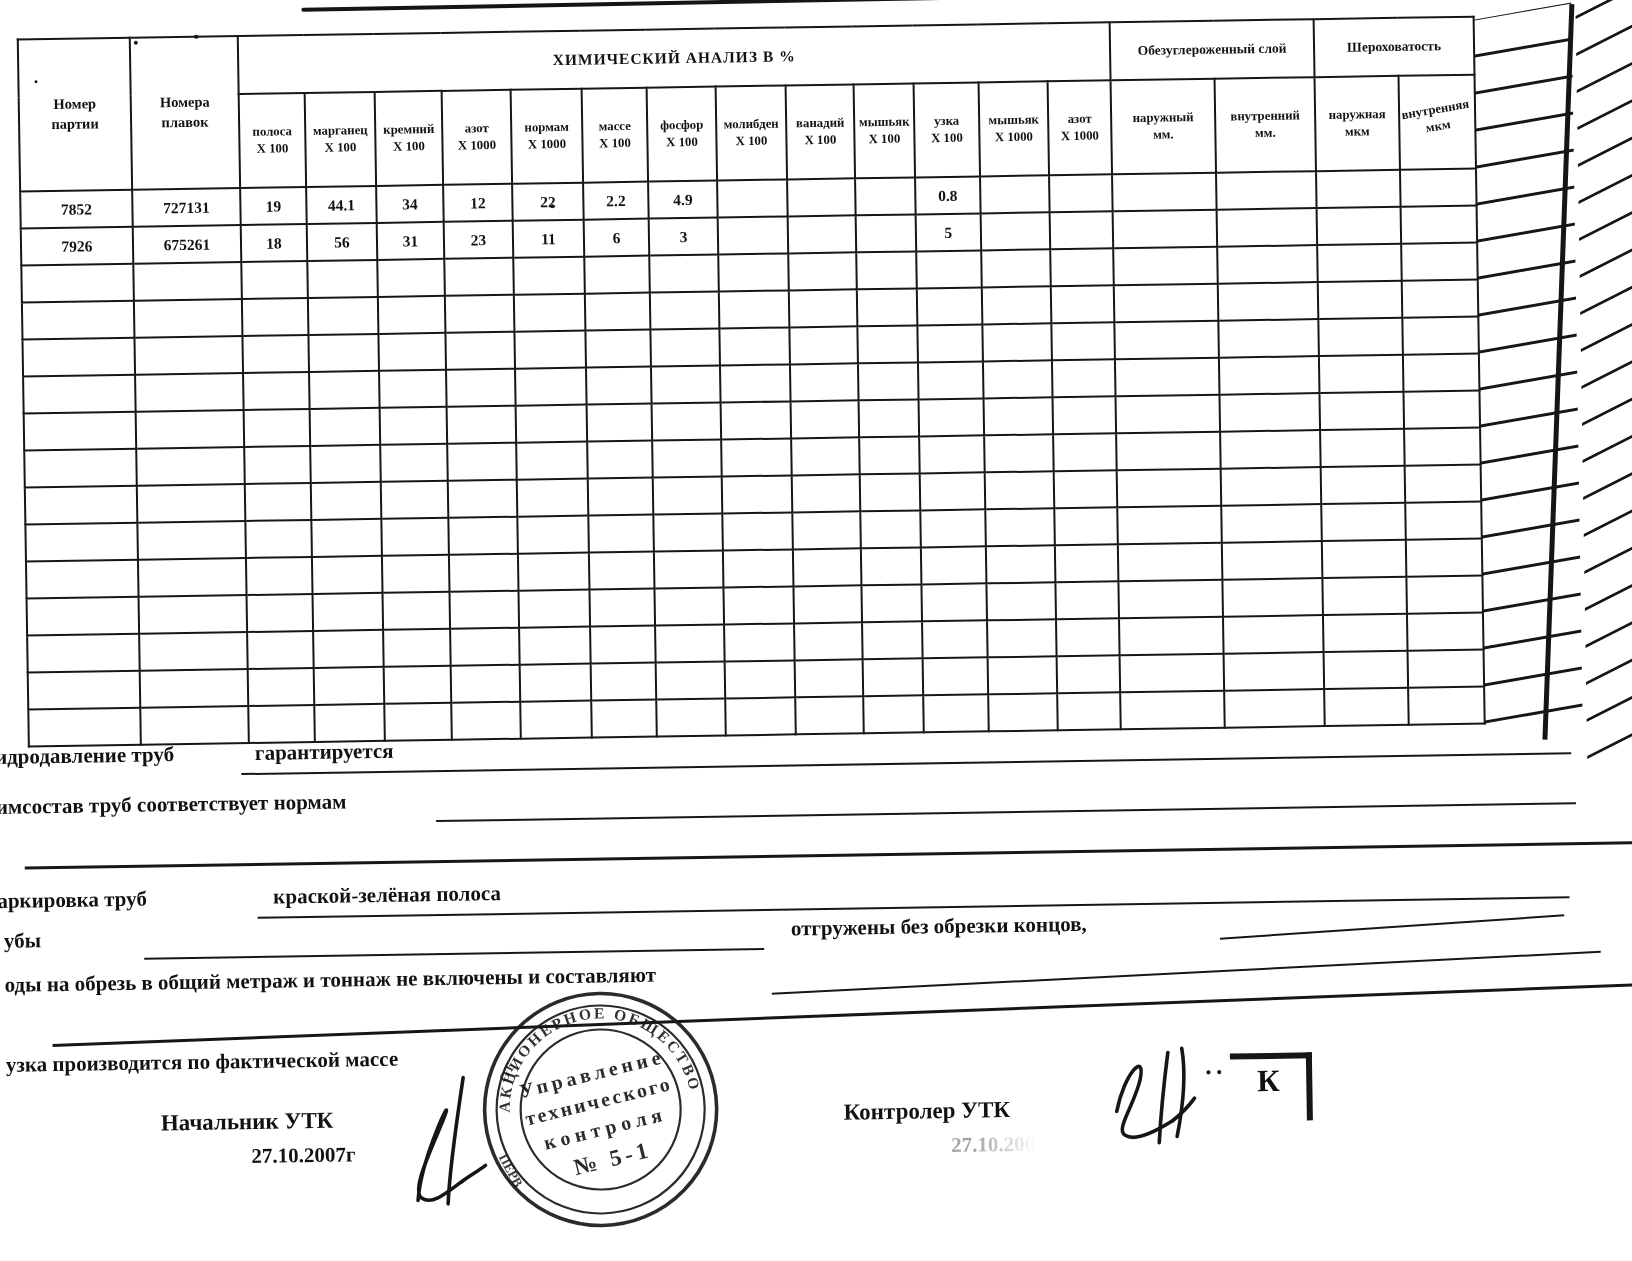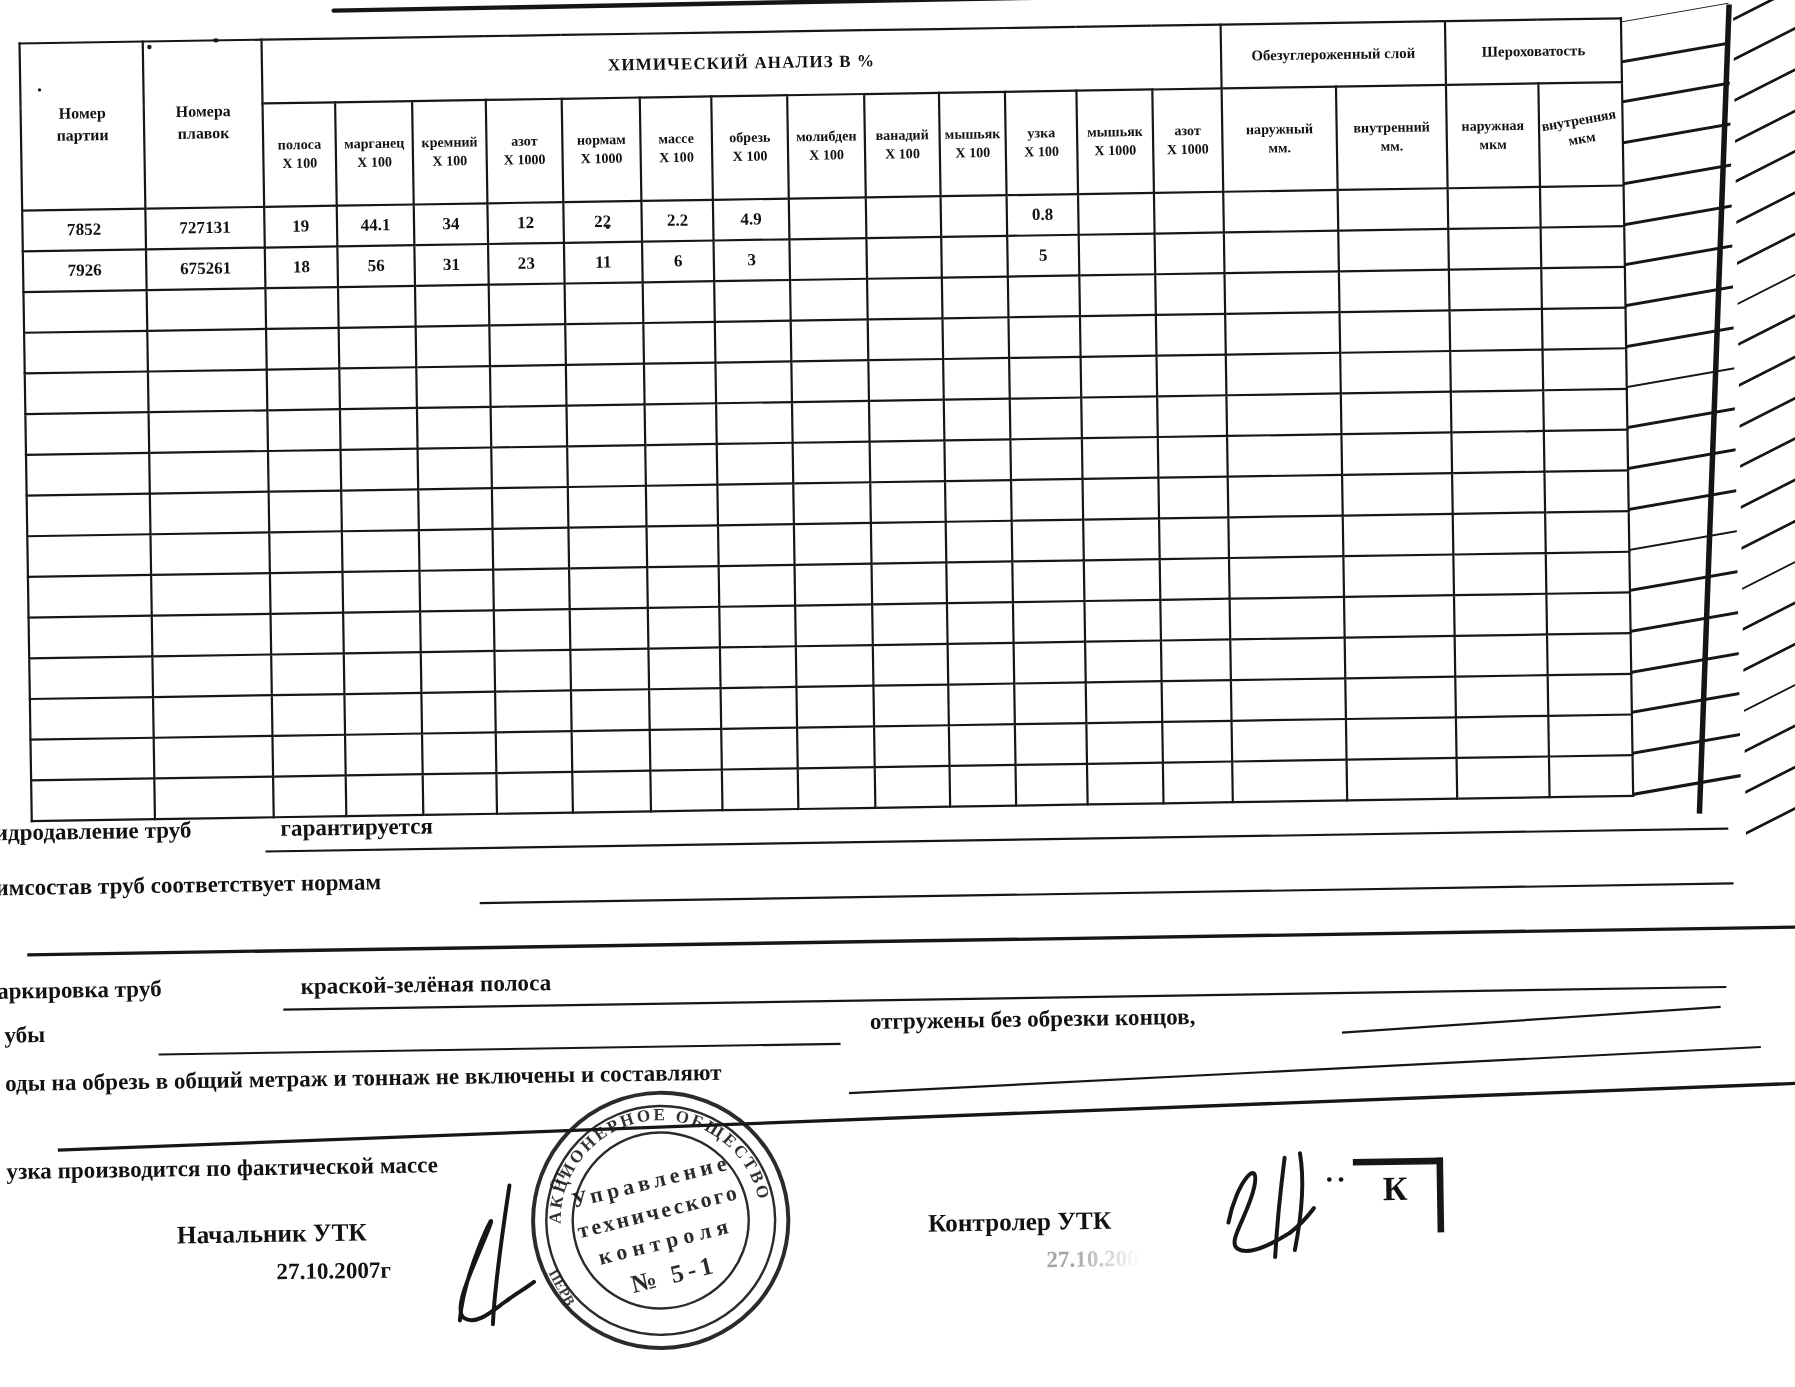--- a/index.html
+++ b/index.html
@@ -86,21 +86,21 @@
         <th class="grp" colspan="2">Обезуглероженный слой</th>
         <th class="grp" colspan="2">Шероховатость</th>
       </tr>
       <tr class="subrow" id="sub-row">
             <th><span class="thwrap"><div>полоса</div><div>X 100</div></span></th>
             <th><span class="thwrap"><div>марганец</div><div>X 100</div></span></th>
             <th><span class="thwrap"><div>кремний</div><div>X 100</div></span></th>
             <th><span class="thwrap"><div>азот</div><div>X 1000</div></span></th>
             <th><span class="thwrap"><div>нормам</div><div>X 1000</div></span></th>
             <th><span class="thwrap"><div>массе</div><div>X 100</div></span></th>
-            <th><span class="thwrap"><div>обрезь</div><div>X 100</div></span></th>
+            <th><span class="thwrap"><div>фосфор</div><div>X 100</div></span></th>
             <th><span class="thwrap"><div>молибден</div><div>X 100</div></span></th>
             <th><span class="thwrap"><div>ванадий</div><div>X 100</div></span></th>
             <th><span class="thwrap"><div>мышьяк</div><div>X 100</div></span></th>
             <th><span class="thwrap"><div>узка</div><div>X 100</div></span></th>
             <th><span class="thwrap"><div>мышьяк</div><div>X 1000</div></span></th>
             <th><span class="thwrap"><div>азот</div><div>X 1000</div></span></th>
             <th><span class="thwrap"><div>наружный</div><div>мм.</div></span></th>
             <th><span class="thwrap"><div>внутренний</div><div>мм.</div></span></th>
             <th><span class="thwrap"><div>наружная</div><div>мкм</div></span></th>
             <th class="tilt"><span class="thwrap"><div>внутренняя</div><div>мкм</div></span></th>

